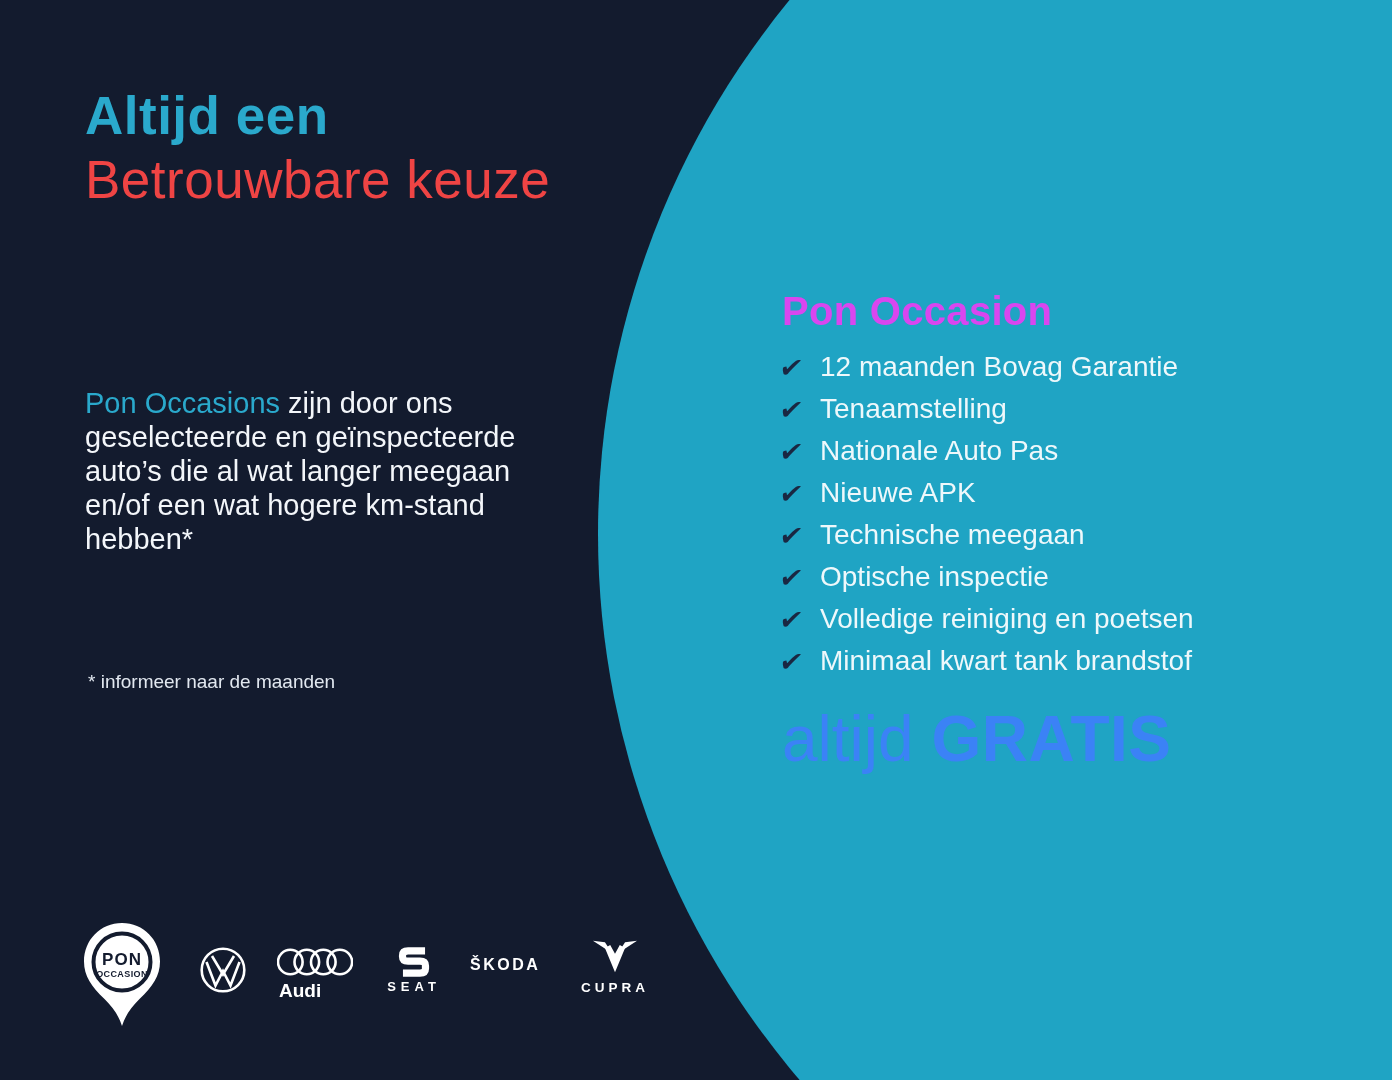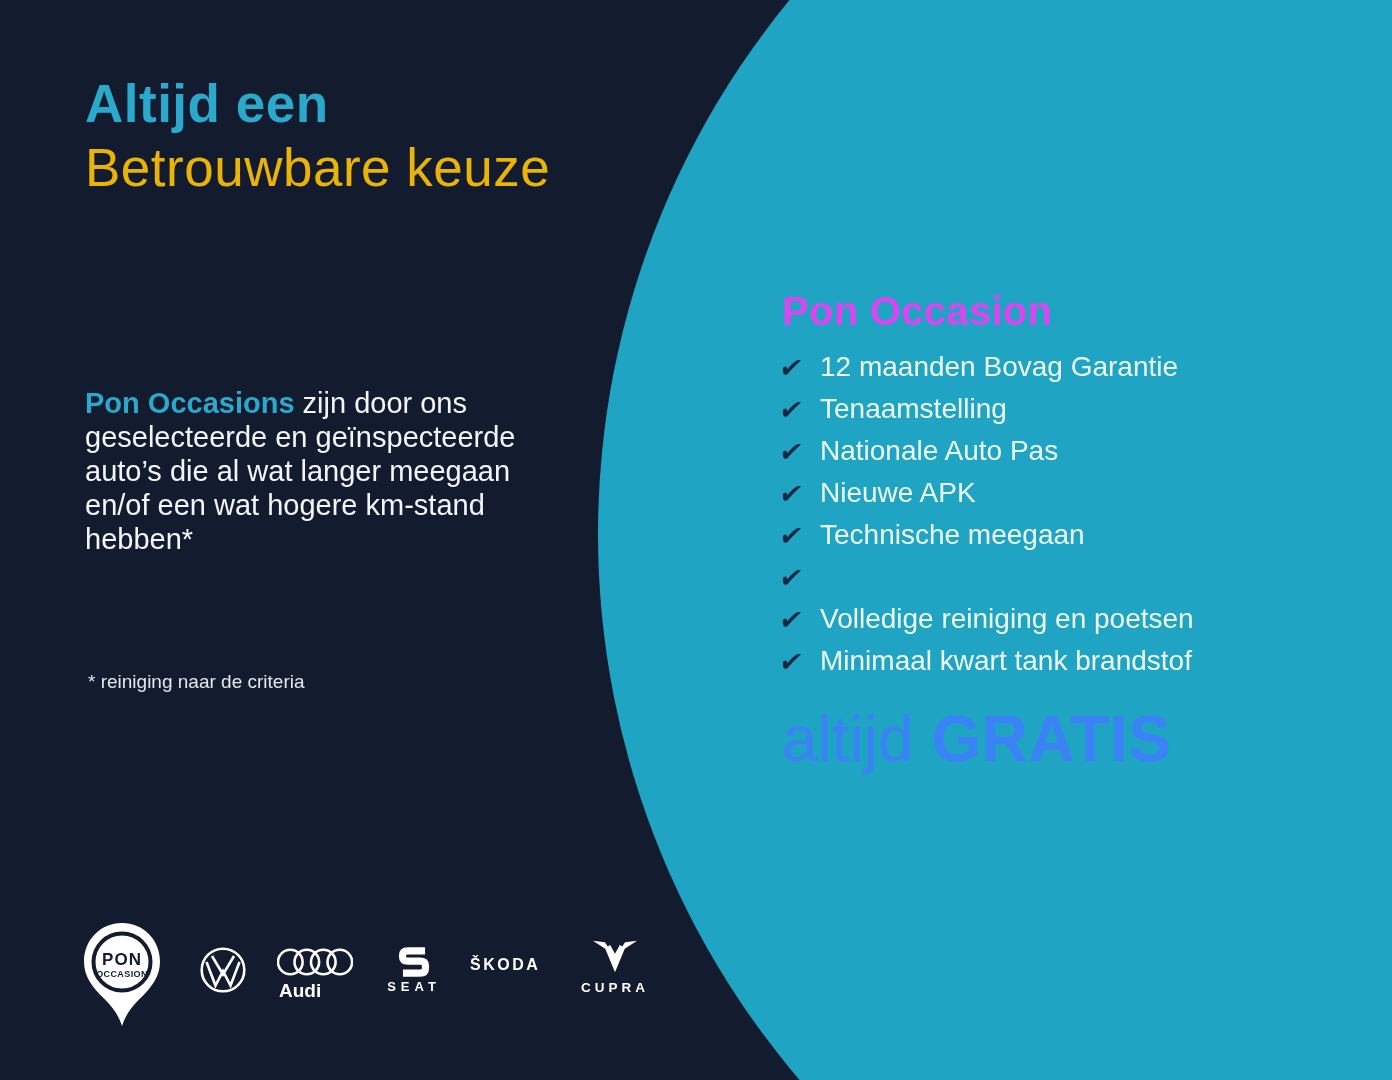--- a/index.html
+++ b/index.html
@@ -14,28 +14,28 @@
   
   .teal-circle{
     position:absolute;
     left:598px;top:-306px;
     width:1680px;height:1680px;
     border-radius:50%;
     background:#1fa4c4;
   }
   
   .hero{position:absolute;left:85px;top:72px;line-height:64px;}
-  .hero-accent{font-size:53px;font-weight:700;color:#2aa9cc;letter-spacing:.5px;}
-  .hero-rest{font-size:53px;font-weight:400;color:#eab308;letter-spacing:.5px;}
+  .hero-accent{font-size:53px;font-weight:700;color:#2aa9cc;letter-spacing:.5px;margin-top:12px;}
+  .hero-rest{font-size:53px;font-weight:400;color:#ef4444;letter-spacing:.5px;}
   .intro{
     position:absolute;left:85px;top:386px;width:492px;
     margin:0;font-size:29px;line-height:34px;color:#f3f6fa;
     white-space:pre-wrap;
   }
-  .intro-lead{color:#2aa9cc;font-weight:700;}
+  .intro-lead{color:#2aa9cc;font-weight:400;}
   .footnote{position:absolute;left:88px;top:671px;font-size:19px;color:#e2e8f0;}
   
   .benefits{position:absolute;left:780px;top:288px;}
   .benefits h2{
     margin:0 0 12px 2px;font-size:40px;line-height:46px;
     font-weight:800;color:#d946ef;letter-spacing:.3px;
   }
   .benefits ul{list-style:none;margin:0;padding:0;}
   .benefits li{
     display:flex;align-items:center;height:42px;
@@ -74,21 +74,21 @@
 
   <div class="teal-circle"></div>
 
   <header class="hero">
     <div class="hero-accent">Altijd een</div>
     <div class="hero-rest">Betrouwbare keuze</div>
   </header>
 
   <p class="intro"><span class="intro-lead">Pon Occasions</span><span> zijn door ons geselecteerde en geïnspecteerde auto’s die al wat langer meegaan en/of een wat hogere km-stand hebben*</span></p>
 
-  <div class="footnote">* reiniging naar de criteria</div>
+  <div class="footnote">* informeer naar de maanden</div>
 
   <section class="benefits">
     <h2>Pon Occasion</h2>
     <ul>
       <li>
           <span class="check">✔</span>
           <span>12 maanden Bovag Garantie</span>
         </li>
       <li>
           <span class="check">✔</span>
@@ -101,20 +101,21 @@
       <li>
           <span class="check">✔</span>
           <span>Nieuwe APK</span>
         </li>
       <li>
           <span class="check">✔</span>
           <span>Technische meegaan</span>
         </li>
       <li>
           <span class="check">✔</span>
+          <span>Optische inspectie</span>
         </li>
       <li>
           <span class="check">✔</span>
           <span>Volledige reiniging en poetsen</span>
         </li>
       <li>
           <span class="check">✔</span>
           <span>Minimaal kwart tank brandstof</span>
         </li>
     </ul>

